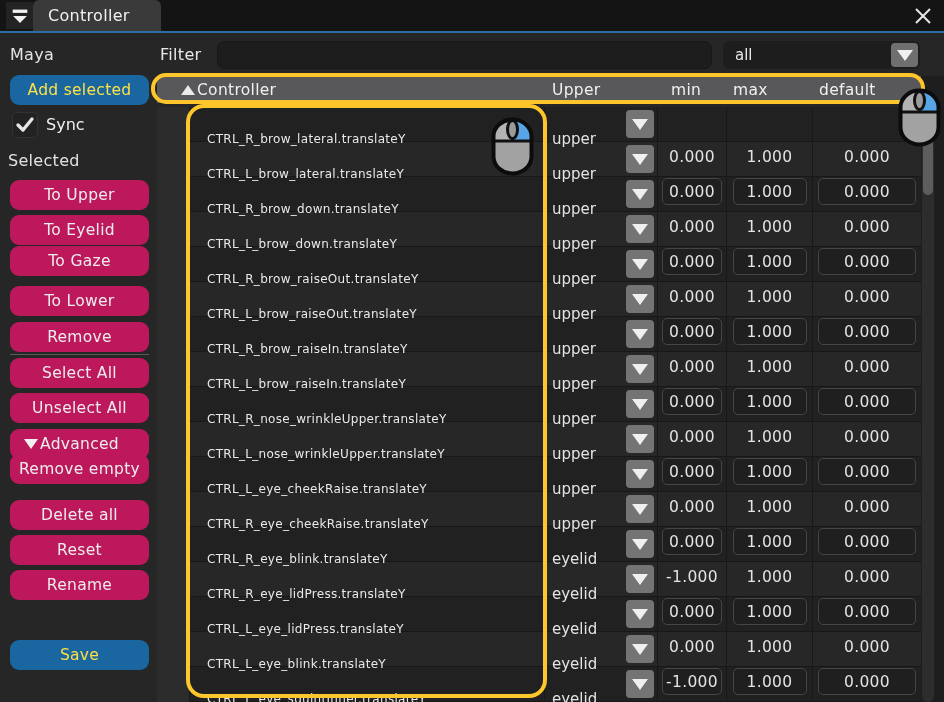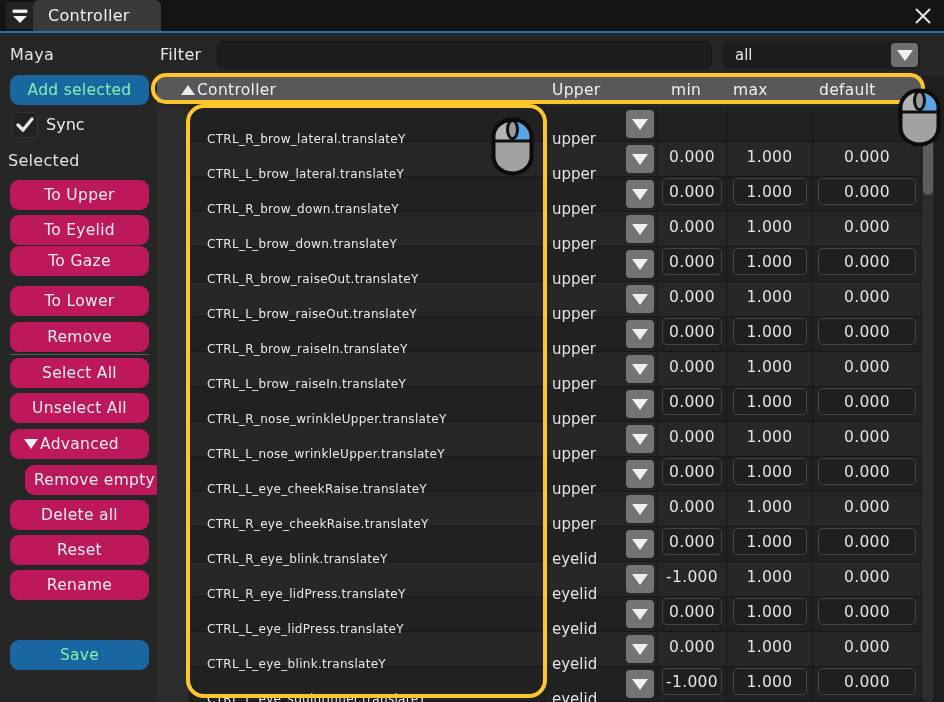--- a/index.html
+++ b/index.html
@@ -23,21 +23,21 @@
   .close-btn{position:absolute;right:9px;top:4px;width:24px;height:24px;display:flex;align-items:center;justify-content:center;cursor:pointer;}
   .blue-line{position:absolute;left:0;top:31px;width:944px;height:2px;background:var(--titlebar-blue);}
   
   .side-label{position:absolute;left:10px;font-size:16px;color:#e2e2e2;letter-spacing:.3px;}
   .sbtn{
     position:absolute;left:10px;width:139px;height:30px;
     background:#be185d;border:none;border-radius:9px;
     color:#ededed;font-size:15.5px;font-family:"DejaVu Sans",sans-serif;
     display:flex;align-items:center;justify-content:center;letter-spacing:.3px;cursor:pointer;
   }
-  .sbtn.blue{background:var(--accent-blue);color:#86efac;text-align:center;}
+  .sbtn.blue{background:var(--accent-blue);color:#fde047;text-align:center;}
   .separator{position:absolute;left:10px;width:139px;height:1px;background:#5a5a5a;}
   .checkbox{position:absolute;left:12px;top:112px;width:26px;height:26px;background:#222;border:1px solid #333;border-radius:5px;display:flex;align-items:center;justify-content:center;cursor:pointer;}
   .chk-label{position:absolute;left:46px;top:115px;font-size:16px;color:#eee;}
   .tri-down{width:0;height:0;border-left:7px solid transparent;border-right:7px solid transparent;border-top:10px solid #f0f0f0;display:inline-block;}
   .adv-tri{position:absolute;left:14px;top:10px;}
   
   .filter-label{position:absolute;left:160px;top:45px;font-size:16px;color:#e8e8e8;letter-spacing:.3px;}
   .filter-input{
     position:absolute;left:217px;top:41px;width:495px;height:28px;
     background:#1d1d1d;border:1px solid #181818;border-radius:7px;
@@ -128,21 +128,21 @@
 <button class="sbtn" style="top:322px;">Remove</button>
 
 <div class="separator" style="top:354px;"></div>
 
 <button class="sbtn" style="top:358px;">Select All</button>
 <button class="sbtn" style="top:393px;">Unselect All</button>
 <button class="sbtn" style="top:429px;">
   <span class="tri-down adv-tri"></span>
   <span>Advanced</span>
 </button>
-<button class="sbtn" style="top:465px;margin-left:15px;">Remove empty</button>
+<button class="sbtn" style="top:454px;">Remove empty</button>
 <button class="sbtn" style="top:500px;">Delete all</button>
 <button class="sbtn" style="top:535px;">Reset</button>
 <button class="sbtn" style="top:570px;">Rename</button>
 <button class="sbtn blue" style="top:640px;">Save</button>
 
 <div class="filter-label">Filter</div>
 <input class="filter-input" value="" style="">
 <div class="combo">
   <span class="combo-text">all</span>
   <span class="combo-btn">

